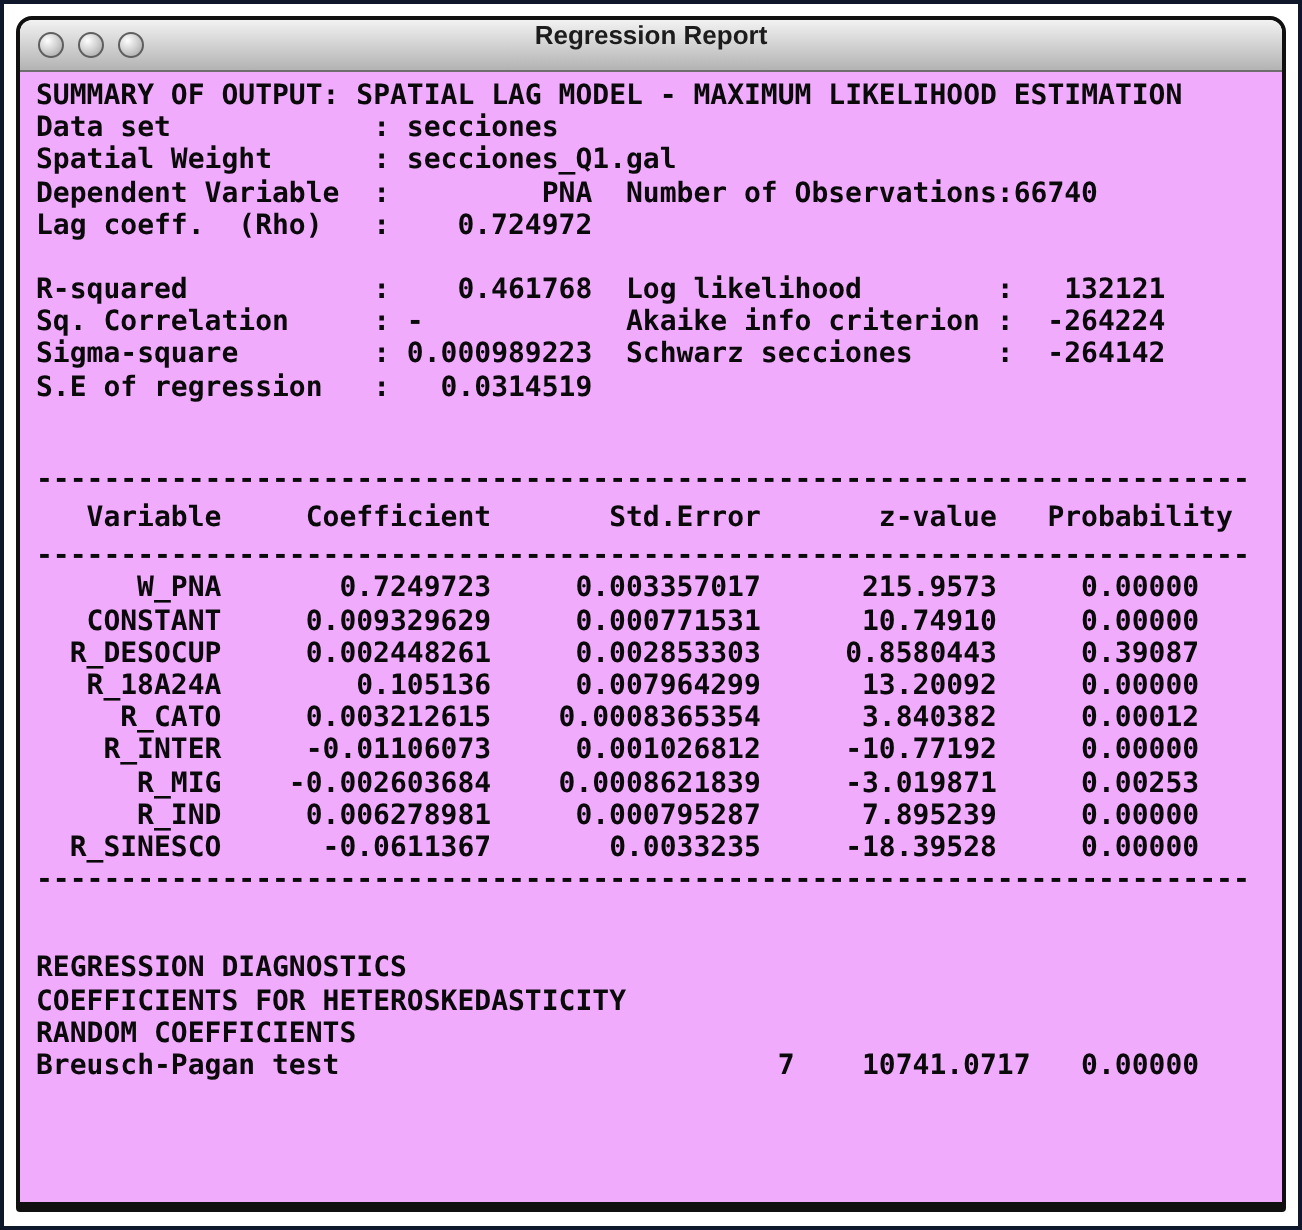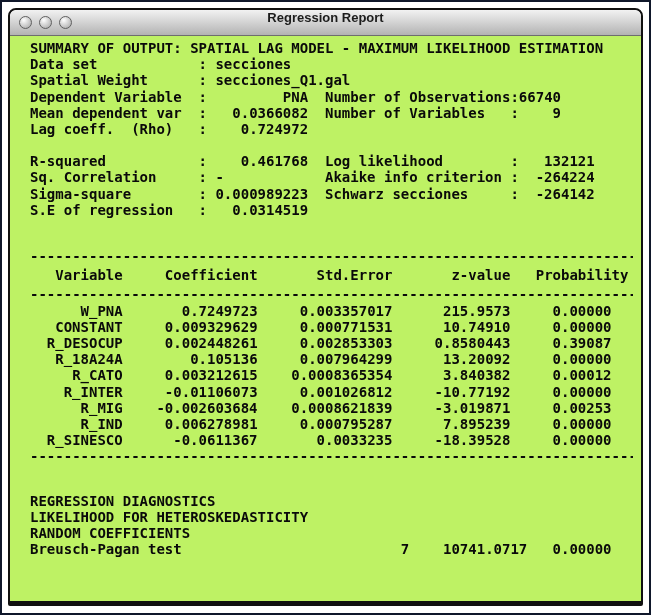--- a/index.html
+++ b/index.html
@@ -23,21 +23,21 @@
     font:bold 13px "Liberation Sans", sans-serif;color:#1c1c1c;
   }
   .lights{position:absolute;left:9px;top:0;height:100%;display:flex;align-items:center;gap:7px;}
   .light{
     width:13px;height:13px;border-radius:50%;box-sizing:border-box;
     border:1px solid #5f5f5f;
     background:radial-gradient(circle at 35% 30%, #fefefe, #b8b8b8 75%);
     cursor:pointer;
   }
   .content{
-    flex:1;background:#bef264;padding:4px 8px 0 20px;overflow:hidden;
+    flex:1;background:#f0abfc;padding:4px 8px 0 8px;overflow:hidden;
     font-family:"DejaVu Sans Mono", monospace;
     font-size:14px;font-weight:700;color:#0a0a0a;
   }
   .line{white-space:pre;line-height:16.2px;overflow:hidden;}
   
   .lbl{display:inline-block;width:20ch;white-space:pre;}
   .sep{display:inline;}
   .val{display:inline-block;width:12ch;text-align:right;white-space:pre;vertical-align:bottom;}
   .val.left{width:11ch;text-align:left;padding-left:1ch;overflow:visible;}
   .gap{display:inline-block;width:2ch;}
@@ -81,21 +81,20 @@
     </div>
 
     <div class="content">
 
       <div class="line">SUMMARY OF OUTPUT: SPATIAL LAG MODEL - MAXIMUM LIKELIHOOD ESTIMATION</div>
 
       <div class="sec-model">
         <div class="line"><span class="lbl">Data set</span><span class="sep">:</span><span class="val left">secciones</span></div>
         <div class="line"><span class="lbl">Spatial Weight</span><span class="sep">:</span><span class="val left">secciones_Q1.gal</span></div>
         <div class="line"><span class="lbl">Dependent Variable</span><span class="sep">:</span><span class="val">PNA</span><span class="gap"></span><span class="rlbl">Number of Observations</span><span class="sep">:</span><span class="rval r1">66740</span></div>
-        <div class="line"><span class="lbl">Mean dependent var</span><span class="sep">:</span><span class="val">0.0366082</span><span class="gap"></span><span class="rlbl">Number of Variables</span><span class="sep">:</span><span class="rval r1">9</span></div>
         <div class="line"><span class="lbl">Lag coeff.  (Rho)</span><span class="sep">:</span><span class="val">0.724972</span></div>
       </div>
 
       <div class="sec-fit">
         <div class="line"><span class="lbl">R-squared</span><span class="sep">:</span><span class="val">0.461768</span><span class="gap"></span><span class="rlbl">Log likelihood</span><span class="sep">:</span><span class="rval r2">132121</span></div>
         <div class="line"><span class="lbl">Sq. Correlation</span><span class="sep">:</span><span class="val left">-</span><span class="gap"></span><span class="rlbl">Akaike info criterion</span><span class="sep">:</span><span class="rval r2">-264224</span></div>
         <div class="line"><span class="lbl">Sigma-square</span><span class="sep">:</span><span class="val">0.000989223</span><span class="gap"></span><span class="rlbl">Schwarz secciones</span><span class="sep">:</span><span class="rval r2">-264142</span></div>
         <div class="line"><span class="lbl">S.E of regression</span><span class="sep">:</span><span class="val">0.0314519</span></div>
       </div>
 
@@ -110,20 +109,20 @@
         <div class="line trow"><span class="c1">R_CATO</span><span class="c2">0.003212615</span><span class="c3">0.0008365354</span><span class="c4">3.840382</span><span class="c5">0.00012</span></div>
         <div class="line trow"><span class="c1">R_INTER</span><span class="c2">-0.01106073</span><span class="c3">0.001026812</span><span class="c4">-10.77192</span><span class="c5">0.00000</span></div>
         <div class="line trow"><span class="c1">R_MIG</span><span class="c2">-0.002603684</span><span class="c3">0.0008621839</span><span class="c4">-3.019871</span><span class="c5">0.00253</span></div>
         <div class="line trow"><span class="c1">R_IND</span><span class="c2">0.006278981</span><span class="c3">0.000795287</span><span class="c4">7.895239</span><span class="c5">0.00000</span></div>
         <div class="line trow"><span class="c1">R_SINESCO</span><span class="c2">-0.0611367</span><span class="c3">0.0033235</span><span class="c4">-18.39528</span><span class="c5">0.00000</span></div>
         <div class="line divider">------------------------------------------------------------------------</div>
       </div>
 
       <div class="diag-sec">
         <div class="line">REGRESSION DIAGNOSTICS</div>
-        <div class="line">LIKELIHOOD FOR HETEROSKEDASTICITY</div>
+        <div class="line">COEFFICIENTS FOR HETEROSKEDASTICITY</div>
         <div class="line">RANDOM COEFFICIENTS</div>
         <div class="line drow"><span class="d1">Breusch-Pagan test</span><span class="d2">7</span><span class="d3">10741.0717</span><span class="d4">0.00000</span></div>
       </div>
 
     </div>
   </div>
 </div>
 
 </body></html>

